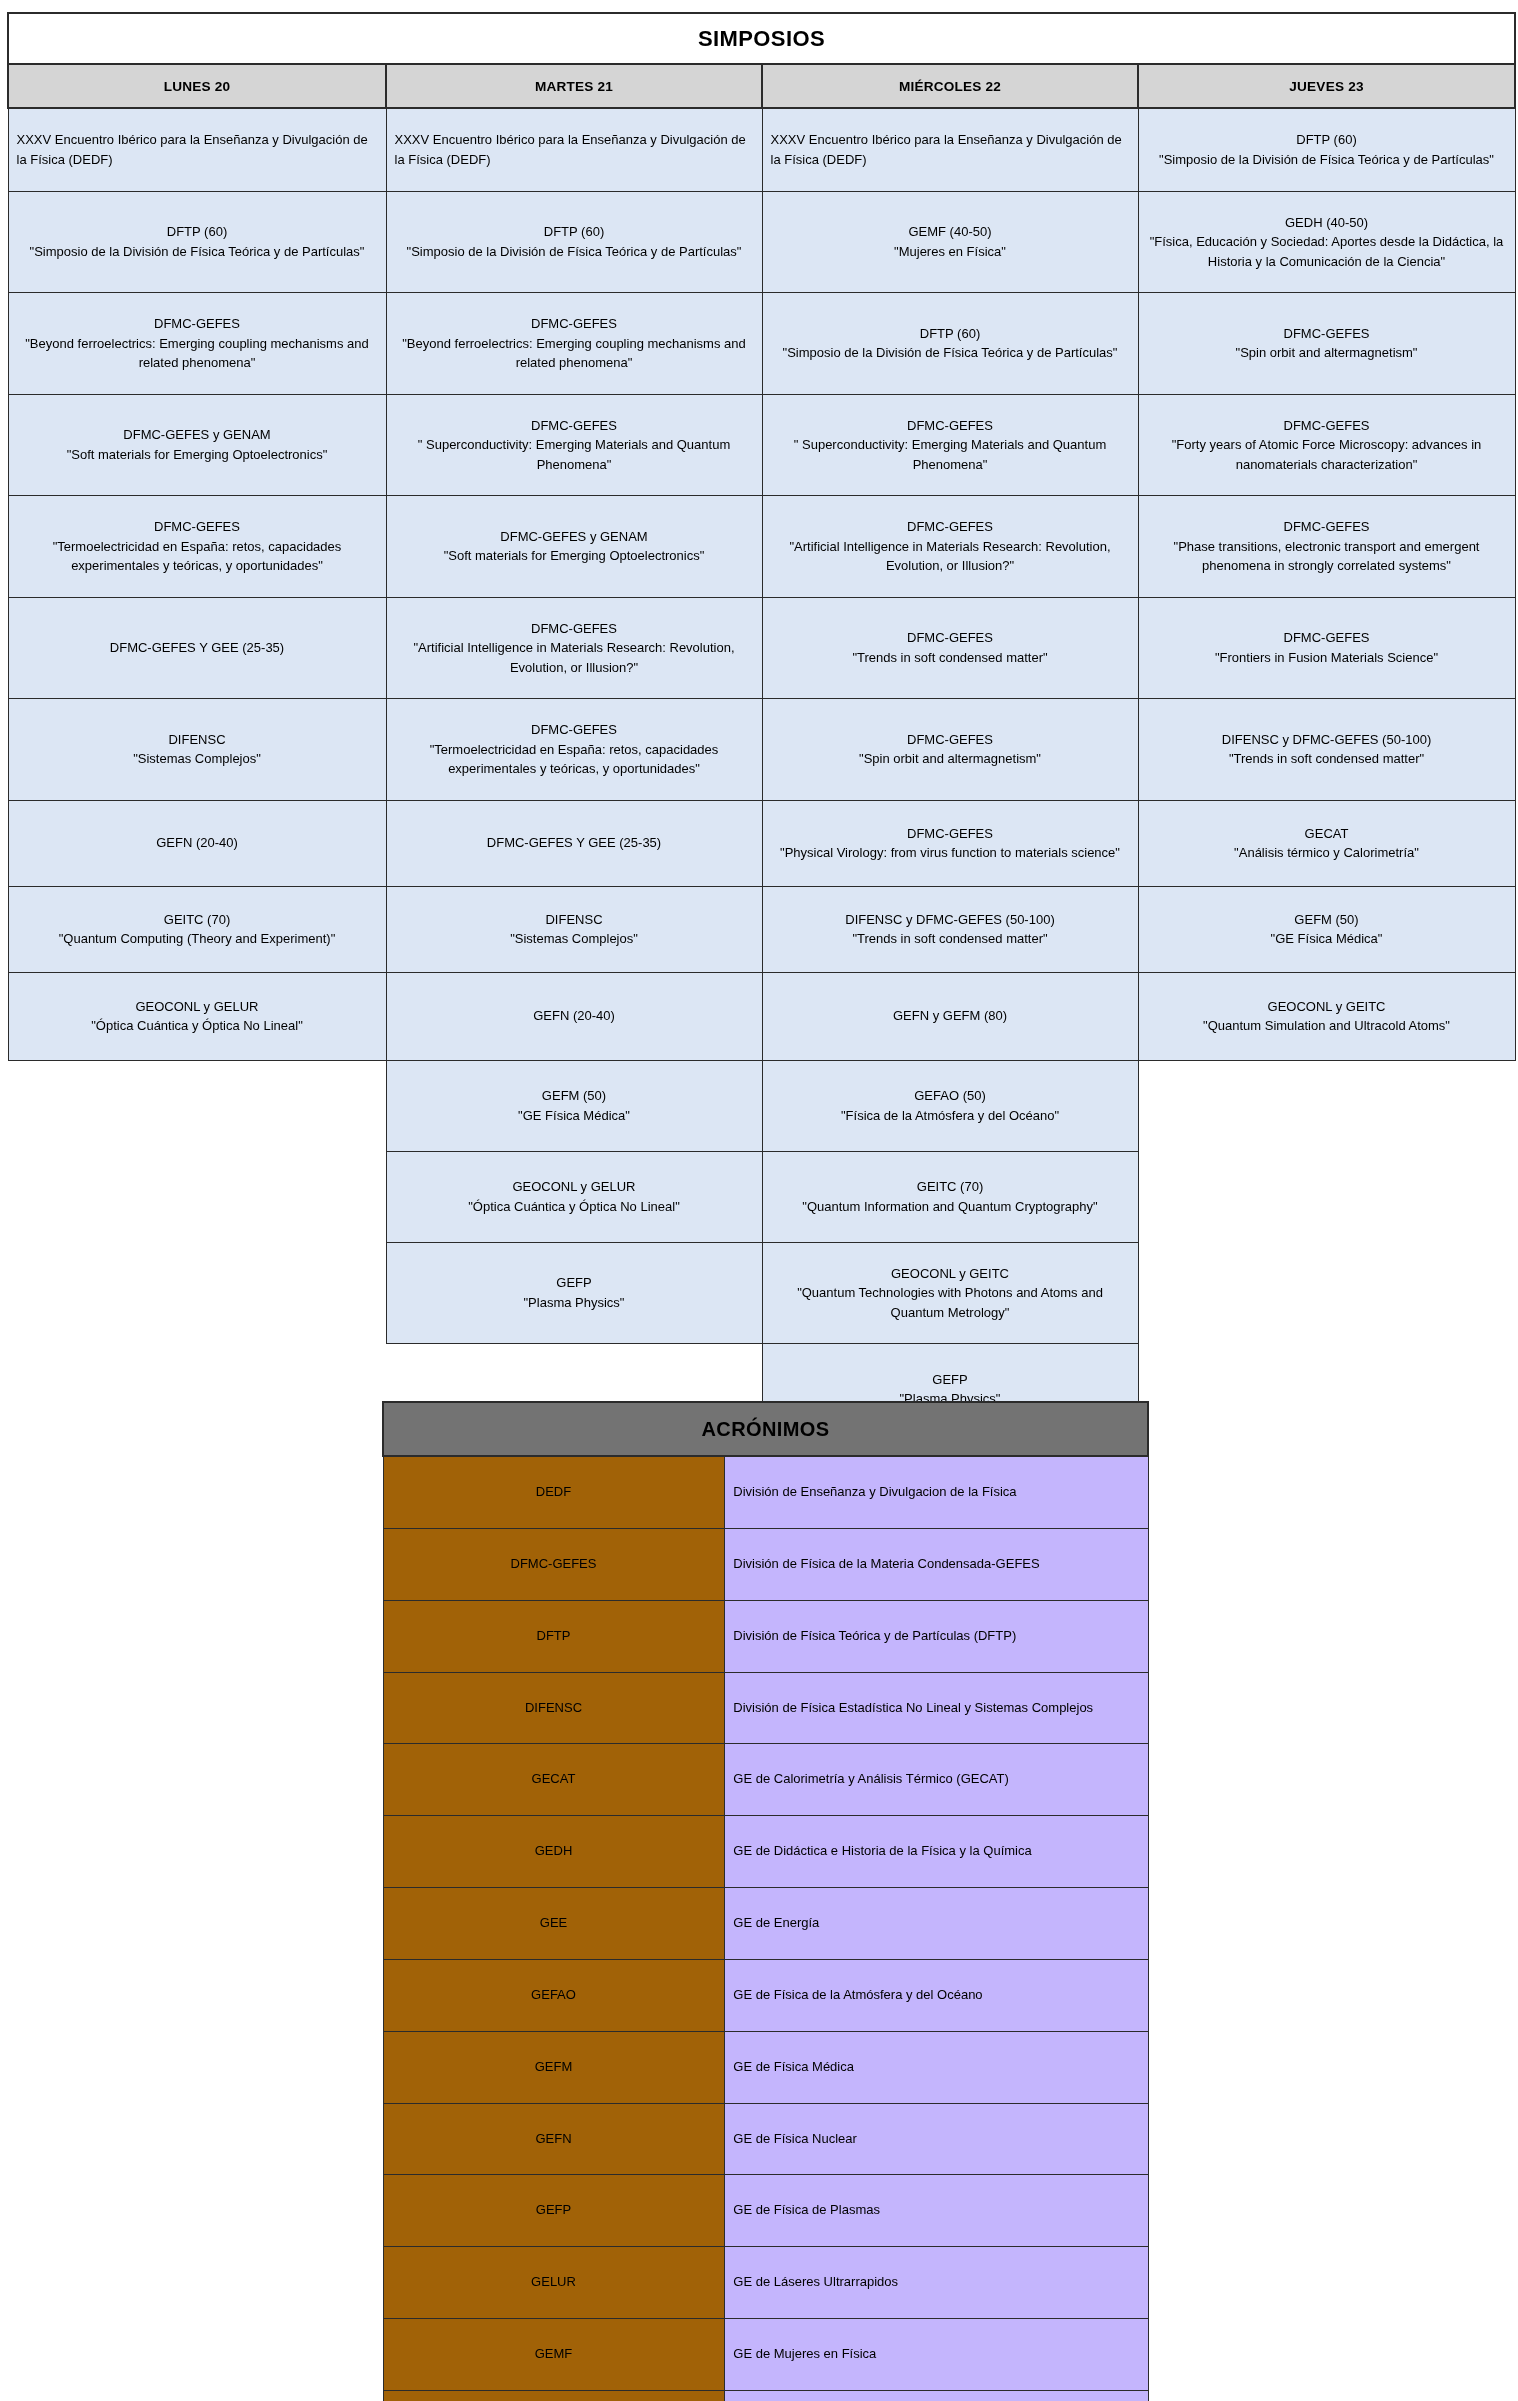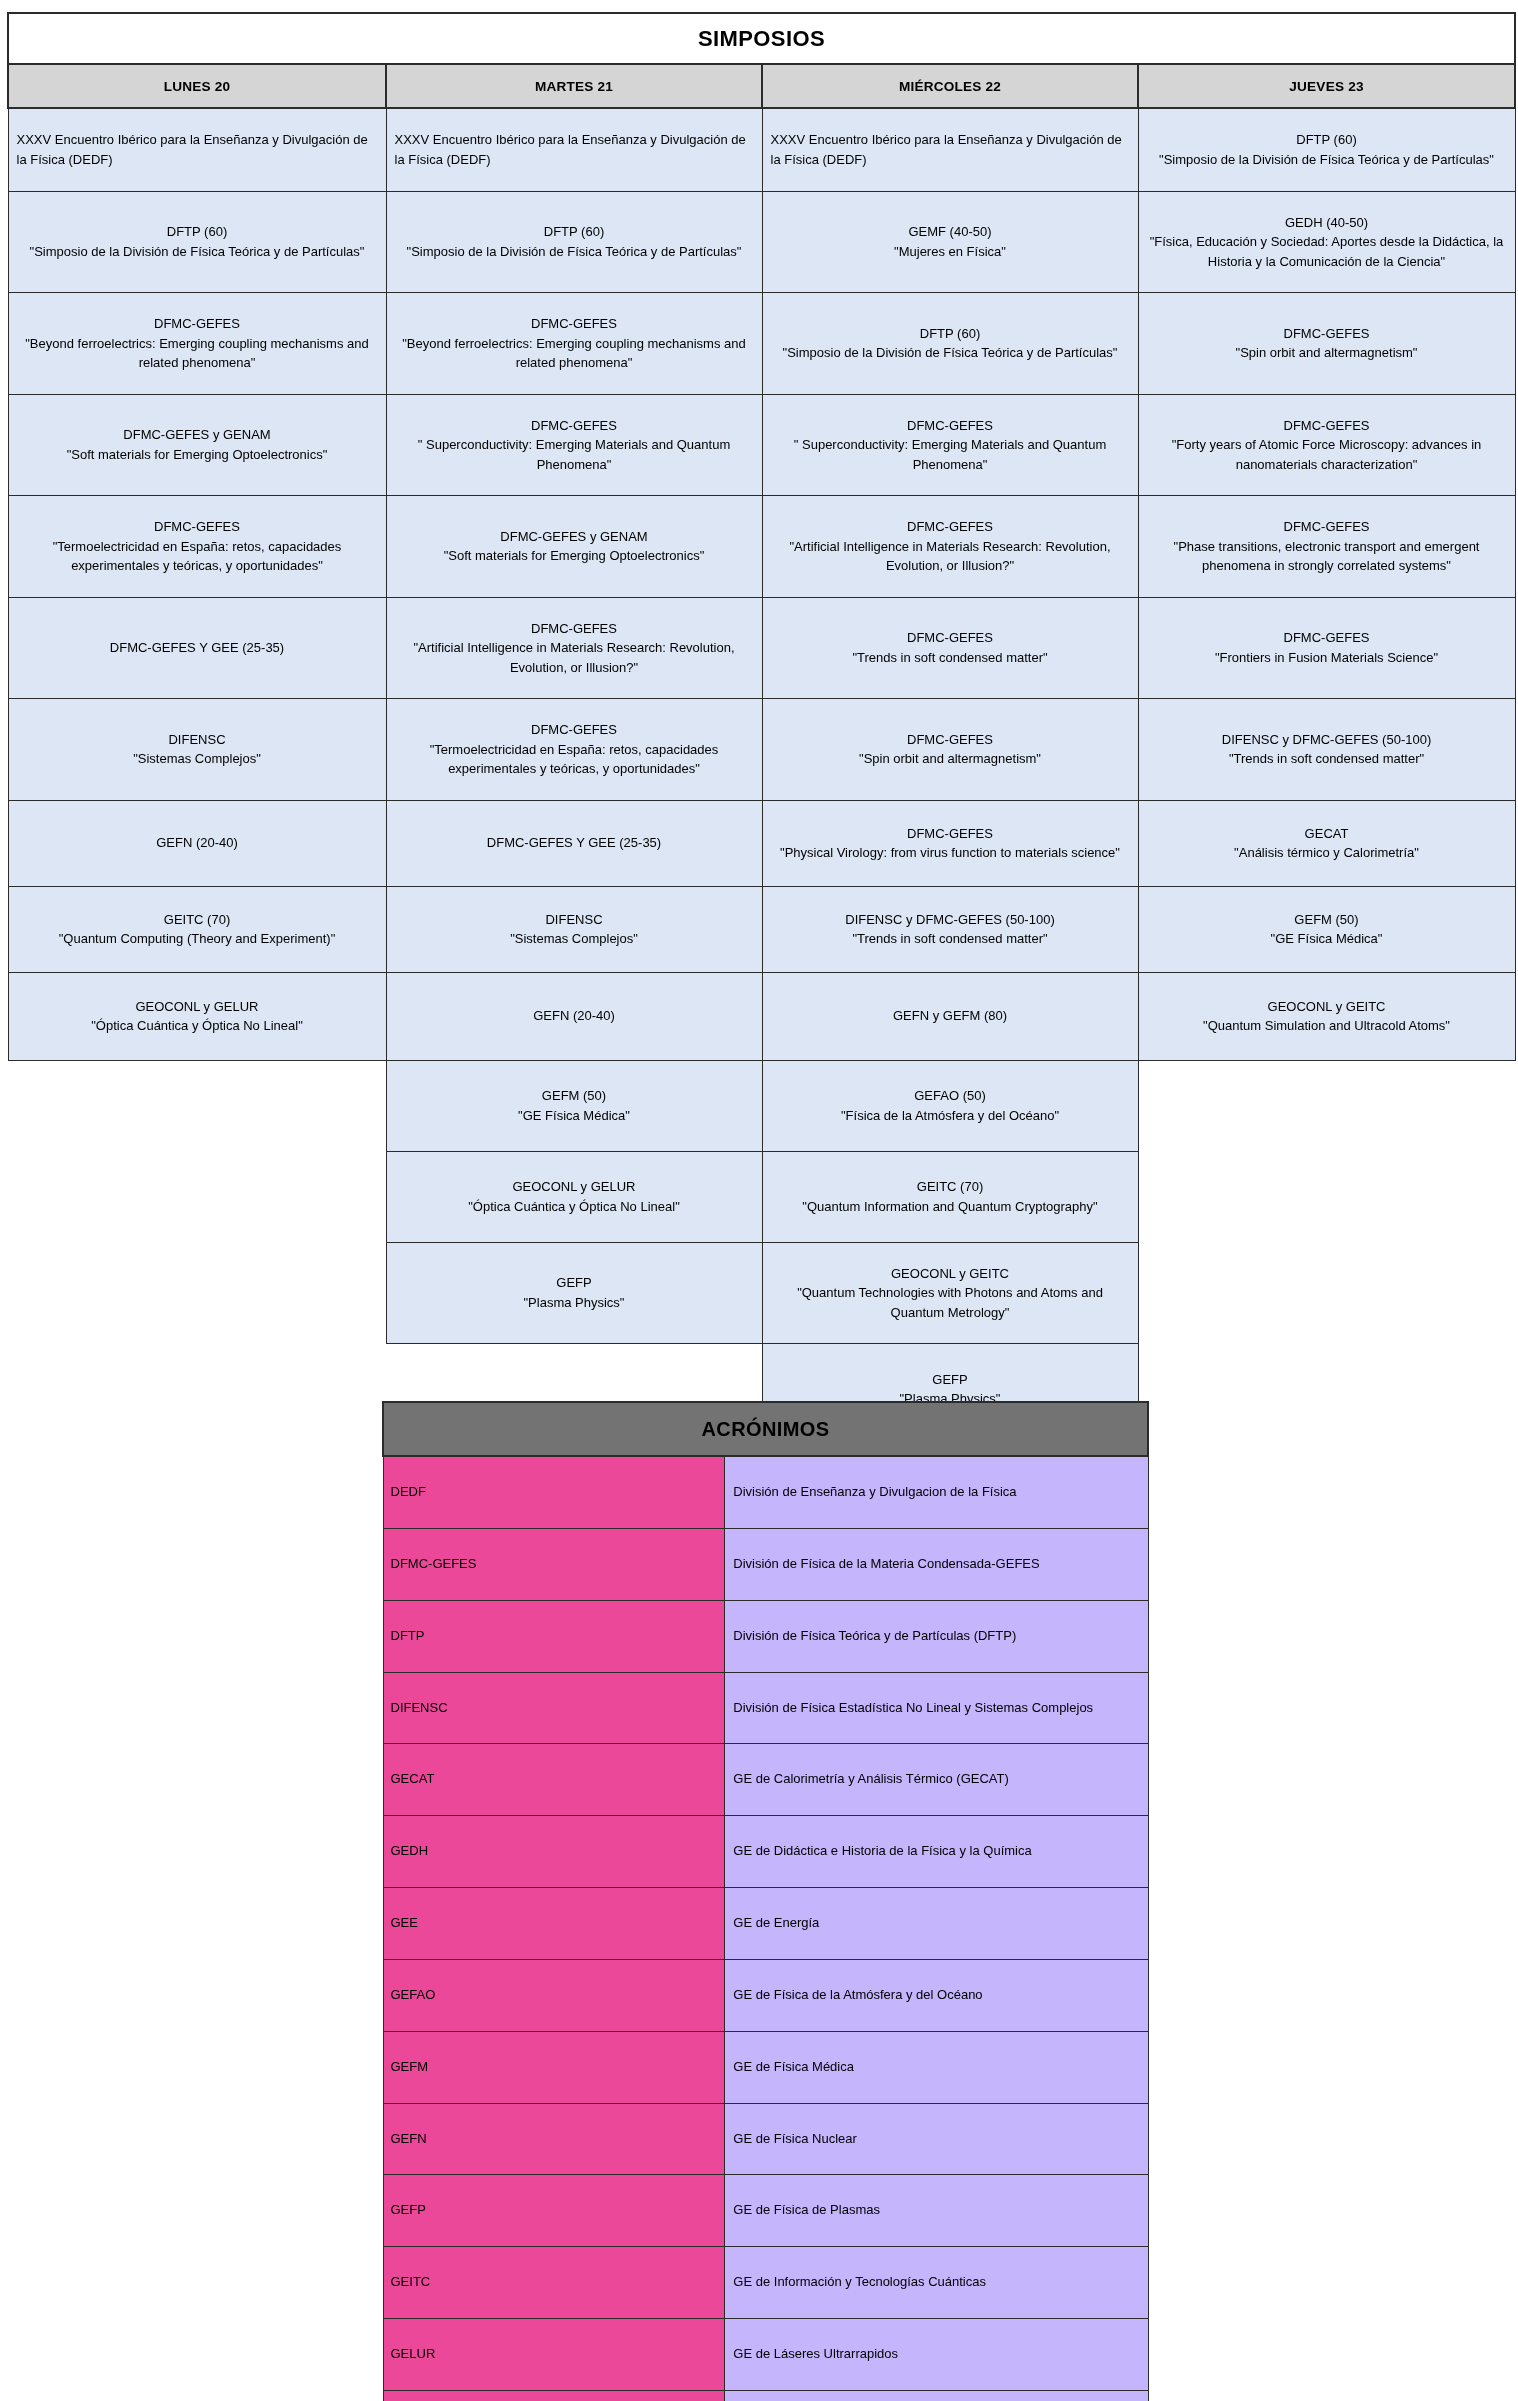--- a/index.html
+++ b/index.html
@@ -90,22 +90,23 @@
     border: 2.2px solid #2b2b2b;
     text-align: center;
     vertical-align: middle;
     height: 54px;
     font-size: 20px;
     font-weight: bold;
     letter-spacing: 0.4px;
   }
   td.acr-key {
     border: 1.8px solid #2b2b2b;
-    background: #ec4899;
-    vertical-align: middle;
+    background: #a16207;
+    vertical-align: middle;
+    text-align: center;
     font-size: 13px;
     line-height: 1.45;
     padding: 26px 7px;
     height: 60px;
   }
   td.acr-val {
     border: 1.8px solid #2b2b2b;
     background: #c4b5fd;
     vertical-align: middle;
     text-align: left;
@@ -412,24 +413,20 @@
           </tr>
           <tr>
             <td class="acr-key">GEFN</td>
             <td class="acr-val">GE de Física Nuclear</td>
           </tr>
           <tr>
             <td class="acr-key">GEFP</td>
             <td class="acr-val">GE de Física de Plasmas</td>
           </tr>
           <tr>
-            <td class="acr-key">GEITC</td>
-            <td class="acr-val">GE de Información y Tecnologías Cuánticas</td>
-          </tr>
-          <tr>
             <td class="acr-key">GELUR</td>
             <td class="acr-val">GE de Láseres Ultrarrapidos</td>
           </tr>
           <tr>
             <td class="acr-key">GEMF</td>
             <td class="acr-val">GE de Mujeres en Física</td>
           </tr>
           <tr>
             <td class="acr-key">GENAM</td>
             <td class="acr-val">GE de Nanociencia y Materiales Moleculares</td>

